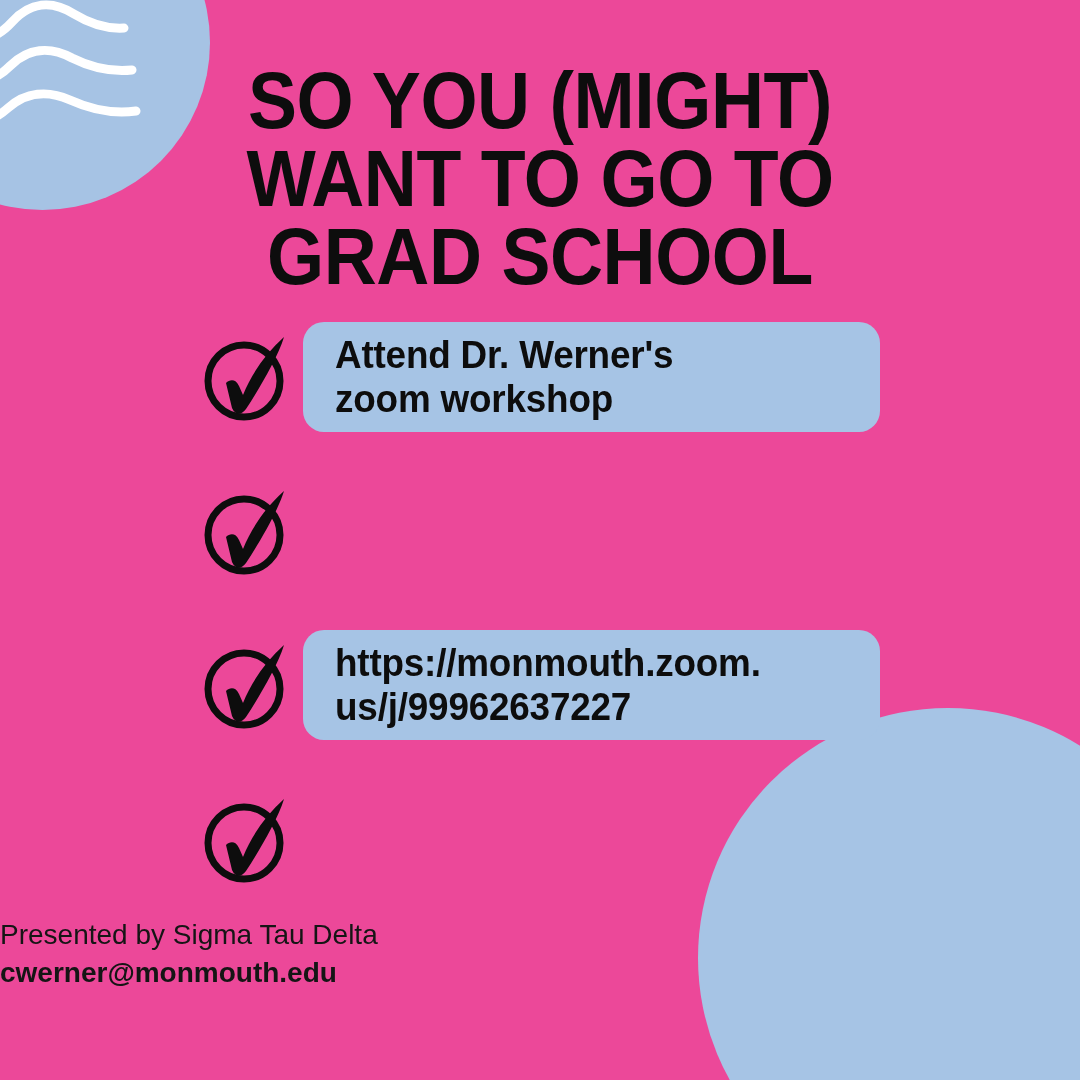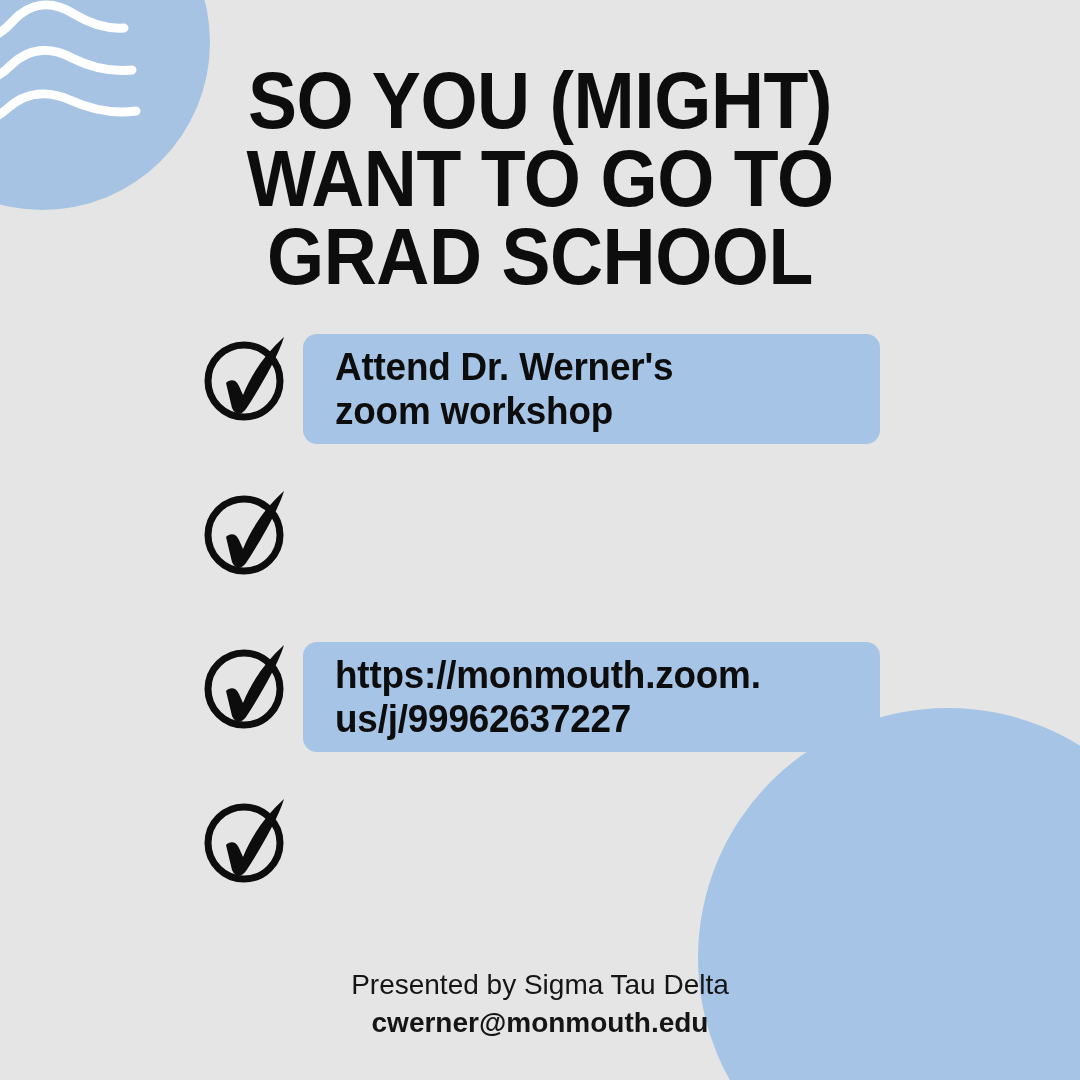--- a/index.html
+++ b/index.html
@@ -10,21 +10,21 @@
   body {
     width: 1080px;
     height: 1080px;
     overflow: hidden;
     font-family: "Liberation Sans", sans-serif;
   }
   #poster {
     position: relative;
     width: 1080px;
     height: 1080px;
-    background: #e5e5e5;
+    background: #ec4899;
     overflow: hidden;
   }
 
   
   .deco-topleft {
     position: absolute;
     left: -125px;
     top: -125px;
     width: 335px;
     height: 335px;
@@ -83,25 +83,25 @@
     top: 50%;
     transform: translateY(-50%);
     width: 96px;
     height: 96px;
   }
   .check-icon svg { display: block; }
 
   .check-box {
     position: absolute;
     left: 303px;
-    top: 12px;
+    top: 0;
     width: 577px;
     height: 110px;
     background: #a6c4e5;
-    border-radius: 14px;
+    border-radius: 21px;
     box-sizing: border-box;
     display: flex;
     align-items: center;
     padding: 0 32px;
   }
   .check-text {
     font-size: 38px;
     font-weight: 700;
     line-height: 1.16;
     color: #0d0d0d;
@@ -109,23 +109,23 @@
     font-family: "Liberation Sans Narrow", "Liberation Sans", sans-serif;
     transform: scaleX(0.97);
     transform-origin: left center;
   }
   .check-text.single { font-size: 39px; }
 
   
   .footer {
     position: absolute;
     left: 0;
-    top: 966px;
-    width: 1080px;
-    text-align: center;
+    top: 916px;
+    width: 1080px;
+    text-align: left;
     color: #151515;
   }
   .footer-line1 {
     font-size: 28px;
     font-weight: 400;
     line-height: 1.35;
     font-family: "Liberation Sans Narrow", "Liberation Sans", sans-serif;
   }
   .footer-line2 {
     font-size: 28px;

